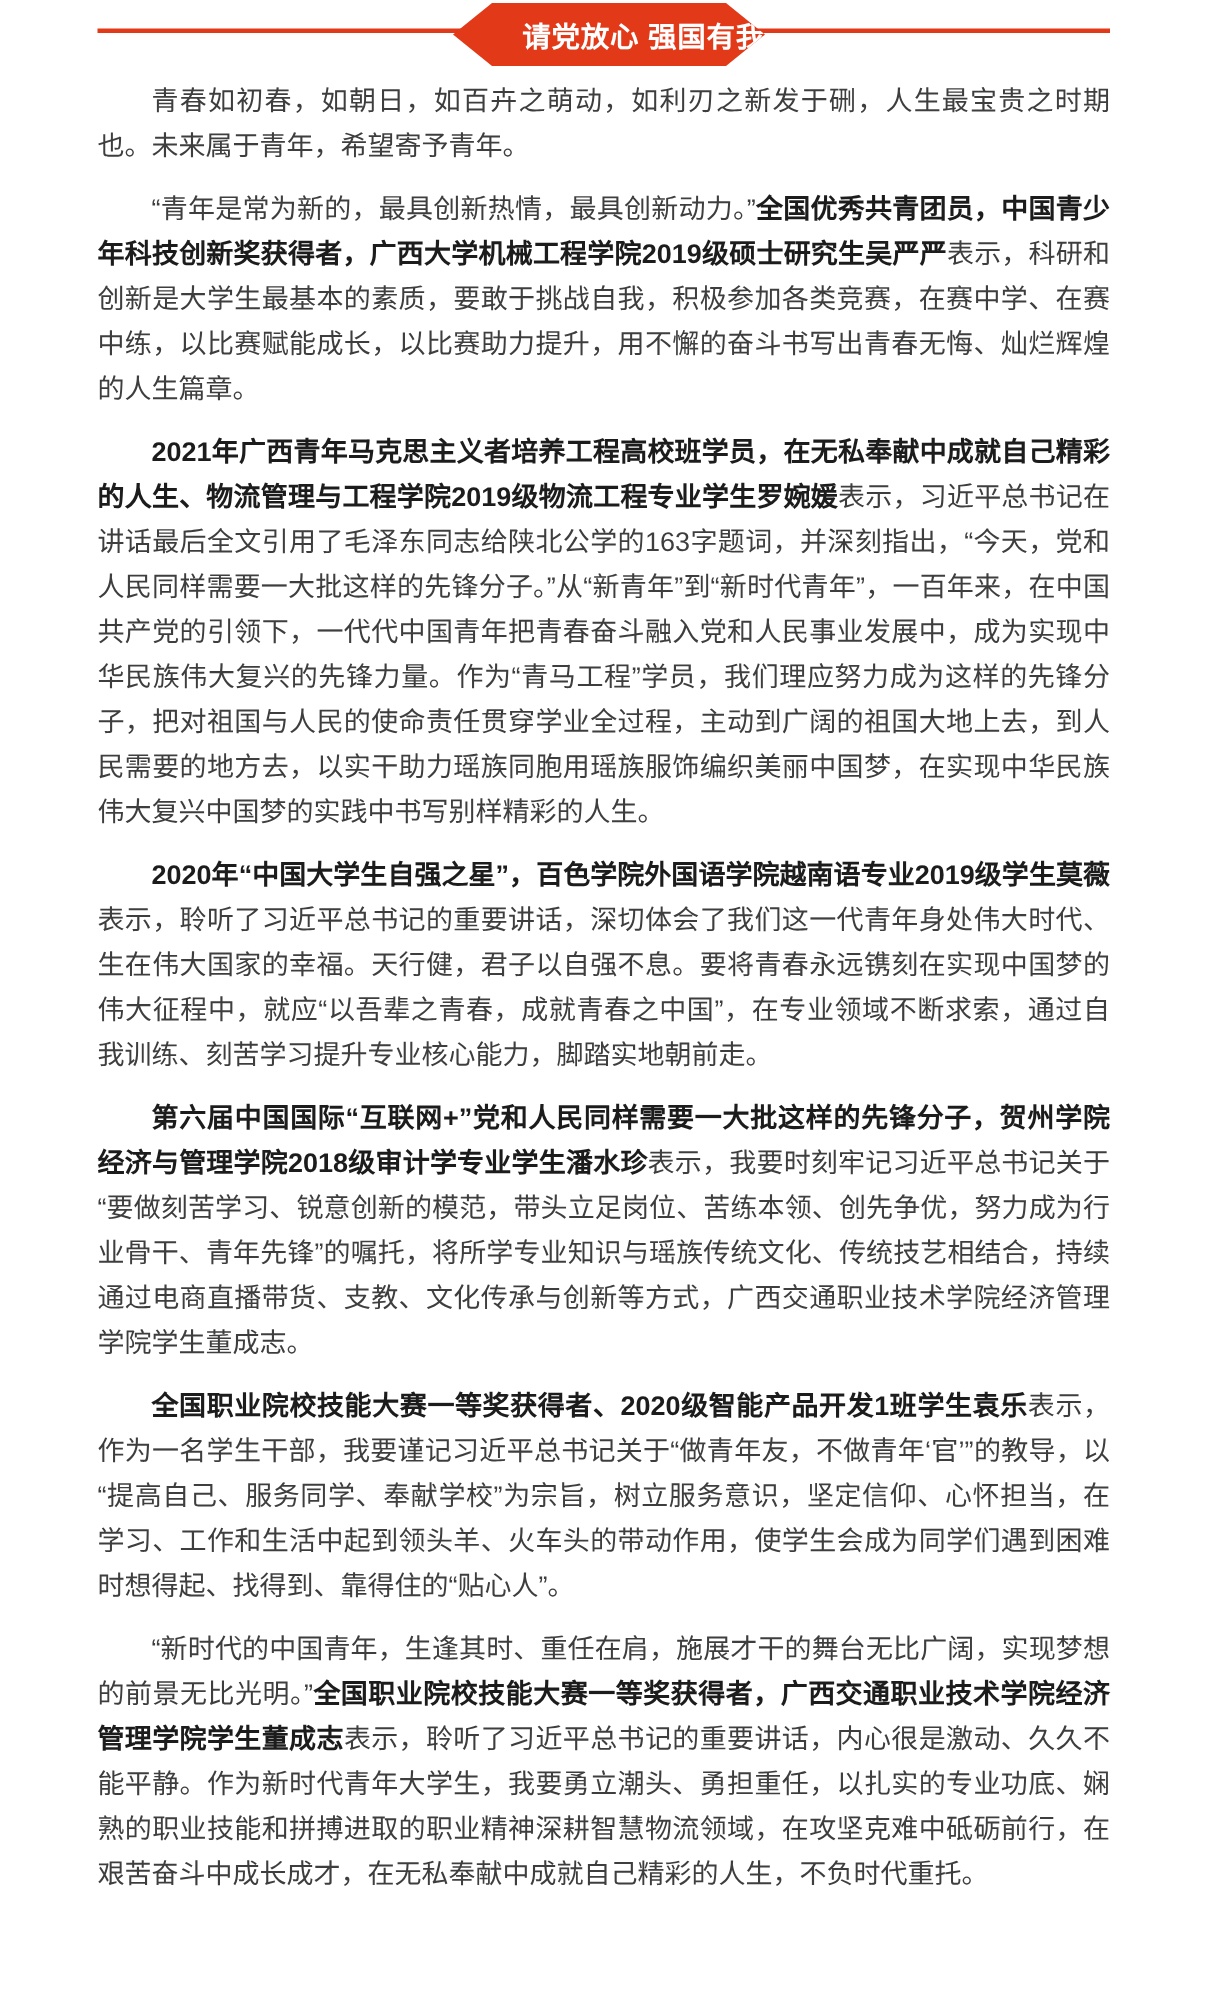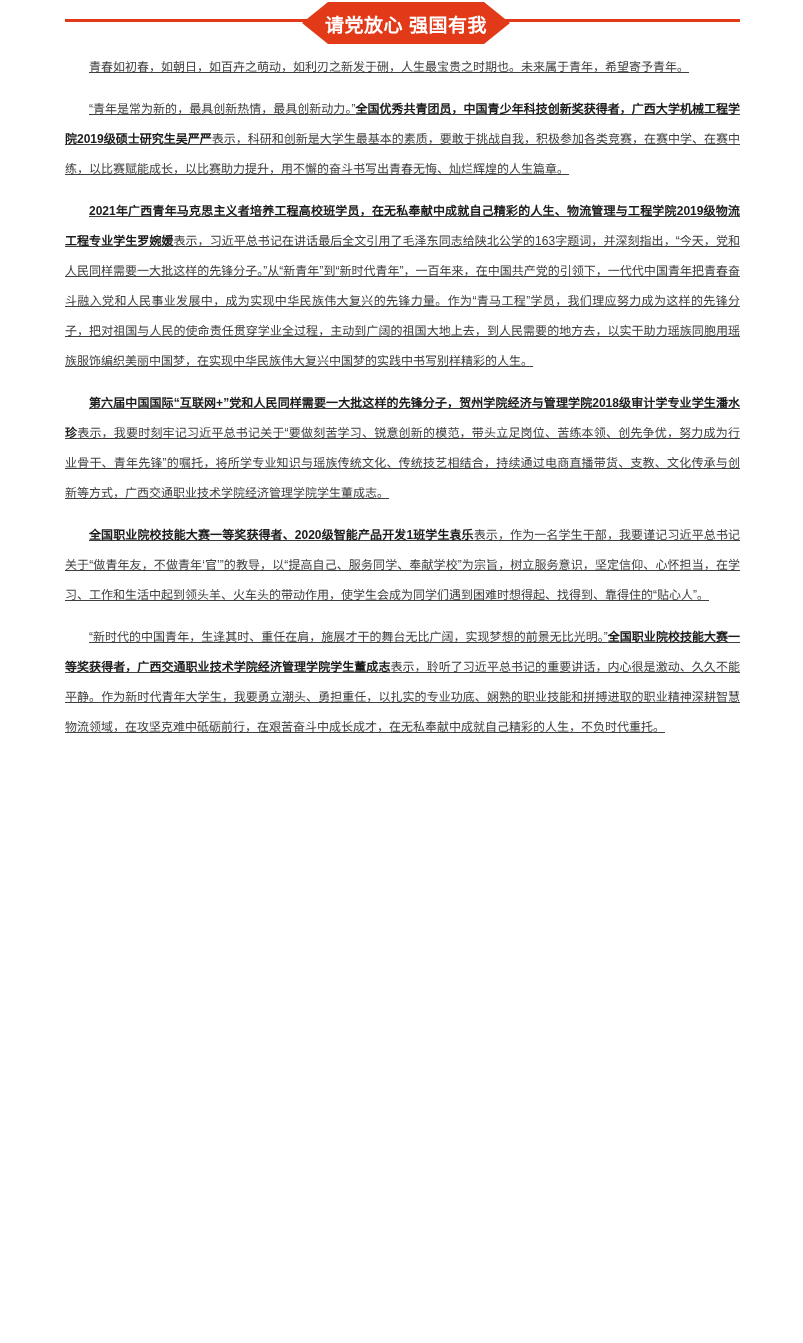--- a/index.html
+++ b/index.html
@@ -29,59 +29,59 @@
   .header .badge {
     position: absolute;
     left: 302px;
     top: 2px;
     width: 208px;
     height: 42px;
     background: var(--accent);
     clip-path: polygon(0 50%, 12.5% 0, 87.5% 0, 100% 50%, 87.5% 100%, 12.5% 100%);
     display: flex;
     align-items: center;
-    justify-content: center;
+    justify-content: flex-end;
   }
   .header .badge .badge-title {
     color: #ffffff;
     font-weight: 700;
     font-size: 19px;
     letter-spacing: 0.5px;
     white-space: nowrap;
   }
 
   
   .article {
     margin: 6px 63px 0 65px;
   }
   .article p {
-    font-size: 12px;
+    font-size: 18px;
     line-height: 30px;
     color: #3e3e3e;
     text-align: justify;
     text-indent: 2em;
     margin-bottom: 12px;
     word-break: break-all;
-    text-decoration: underline;
   }
   .article p strong {
     color: #1c1c1c;
     font-weight: 700;
   }
 </style>
 </head>
 <body>
 
 <header class="header">
   <div class="rule"></div>
   <div class="badge">
     <span class="badge-title">请党放心 强国有我</span>
   </div>
 </header>
 
 <main class="article" id="article">
     <p><span>青春如初春，如朝日，如百卉之萌动，如利刃之新发于硎，人生最宝贵之时期也。未来属于青年，希望寄予青年。</span></p>
     <p><span>“青年是常为新的，最具创新热情，最具创新动力。”</span><strong>全国优秀共青团员，中国青少年科技创新奖获得者，广西大学机械工程学院2019级硕士研究生吴严严</strong><span>表示，科研和创新是大学生最基本的素质，要敢于挑战自我，积极参加各类竞赛，在赛中学、在赛中练，以比赛赋能成长，以比赛助力提升，用不懈的奋斗书写出青春无悔、灿烂辉煌的人生篇章。</span></p>
     <p><strong>2021年广西青年马克思主义者培养工程高校班学员，在无私奉献中成就自己精彩的人生、物流管理与工程学院2019级物流工程专业学生罗婉媛</strong><span>表示，习近平总书记在讲话最后全文引用了毛泽东同志给陕北公学的163字题词，并深刻指出，“今天，党和人民同样需要一大批这样的先锋分子。”从“新青年”到“新时代青年”，一百年来，在中国共产党的引领下，一代代中国青年把青春奋斗融入党和人民事业发展中，成为实现中华民族伟大复兴的先锋力量。作为“青马工程”学员，我们理应努力成为这样的先锋分子，把对祖国与人民的使命责任贯穿学业全过程，主动到广阔的祖国大地上去，到人民需要的地方去，以实干助力瑶族同胞用瑶族服饰编织美丽中国梦，在实现中华民族伟大复兴中国梦的实践中书写别样精彩的人生。</span></p>
+    <p><strong>2020年“中国大学生自强之星”，百色学院外国语学院越南语专业2019级学生莫薇</strong><span>表示，聆听了习近平总书记的重要讲话，深切体会了我们这一代青年身处伟大时代、生在伟大国家的幸福。天行健，君子以自强不息。要将青春永远镌刻在实现中国梦的伟大征程中，就应“以吾辈之青春，成就青春之中国”，在专业领域不断求索，通过自我训练、刻苦学习提升专业核心能力，脚踏实地朝前走。</span></p>
     <p><strong>第六届中国国际“互联网+”党和人民同样需要一大批这样的先锋分子，贺州学院经济与管理学院2018级审计学专业学生潘水珍</strong><span>表示，我要时刻牢记习近平总书记关于“要做刻苦学习、锐意创新的模范，带头立足岗位、苦练本领、创先争优，努力成为行业骨干、青年先锋”的嘱托，将所学专业知识与瑶族传统文化、传统技艺相结合，持续通过电商直播带货、支教、文化传承与创新等方式，广西交通职业技术学院经济管理学院学生董成志。</span></p>
     <p><strong>全国职业院校技能大赛一等奖获得者、2020级智能产品开发1班学生袁乐</strong><span>表示，作为一名学生干部，我要谨记习近平总书记关于“做青年友，不做青年‘官’”的教导，以“提高自己、服务同学、奉献学校”为宗旨，树立服务意识，坚定信仰、心怀担当，在学习、工作和生活中起到领头羊、火车头的带动作用，使学生会成为同学们遇到困难时想得起、找得到、靠得住的“贴心人”。</span></p>
     <p><span>“新时代的中国青年，生逢其时、重任在肩，施展才干的舞台无比广阔，实现梦想的前景无比光明。”</span><strong>全国职业院校技能大赛一等奖获得者，广西交通职业技术学院经济管理学院学生董成志</strong><span>表示，聆听了习近平总书记的重要讲话，内心很是激动、久久不能平静。作为新时代青年大学生，我要勇立潮头、勇担重任，以扎实的专业功底、娴熟的职业技能和拼搏进取的职业精神深耕智慧物流领域，在攻坚克难中砥砺前行，在艰苦奋斗中成长成才，在无私奉献中成就自己精彩的人生，不负时代重托。</span></p>
   </main>
 
 </body></html>

